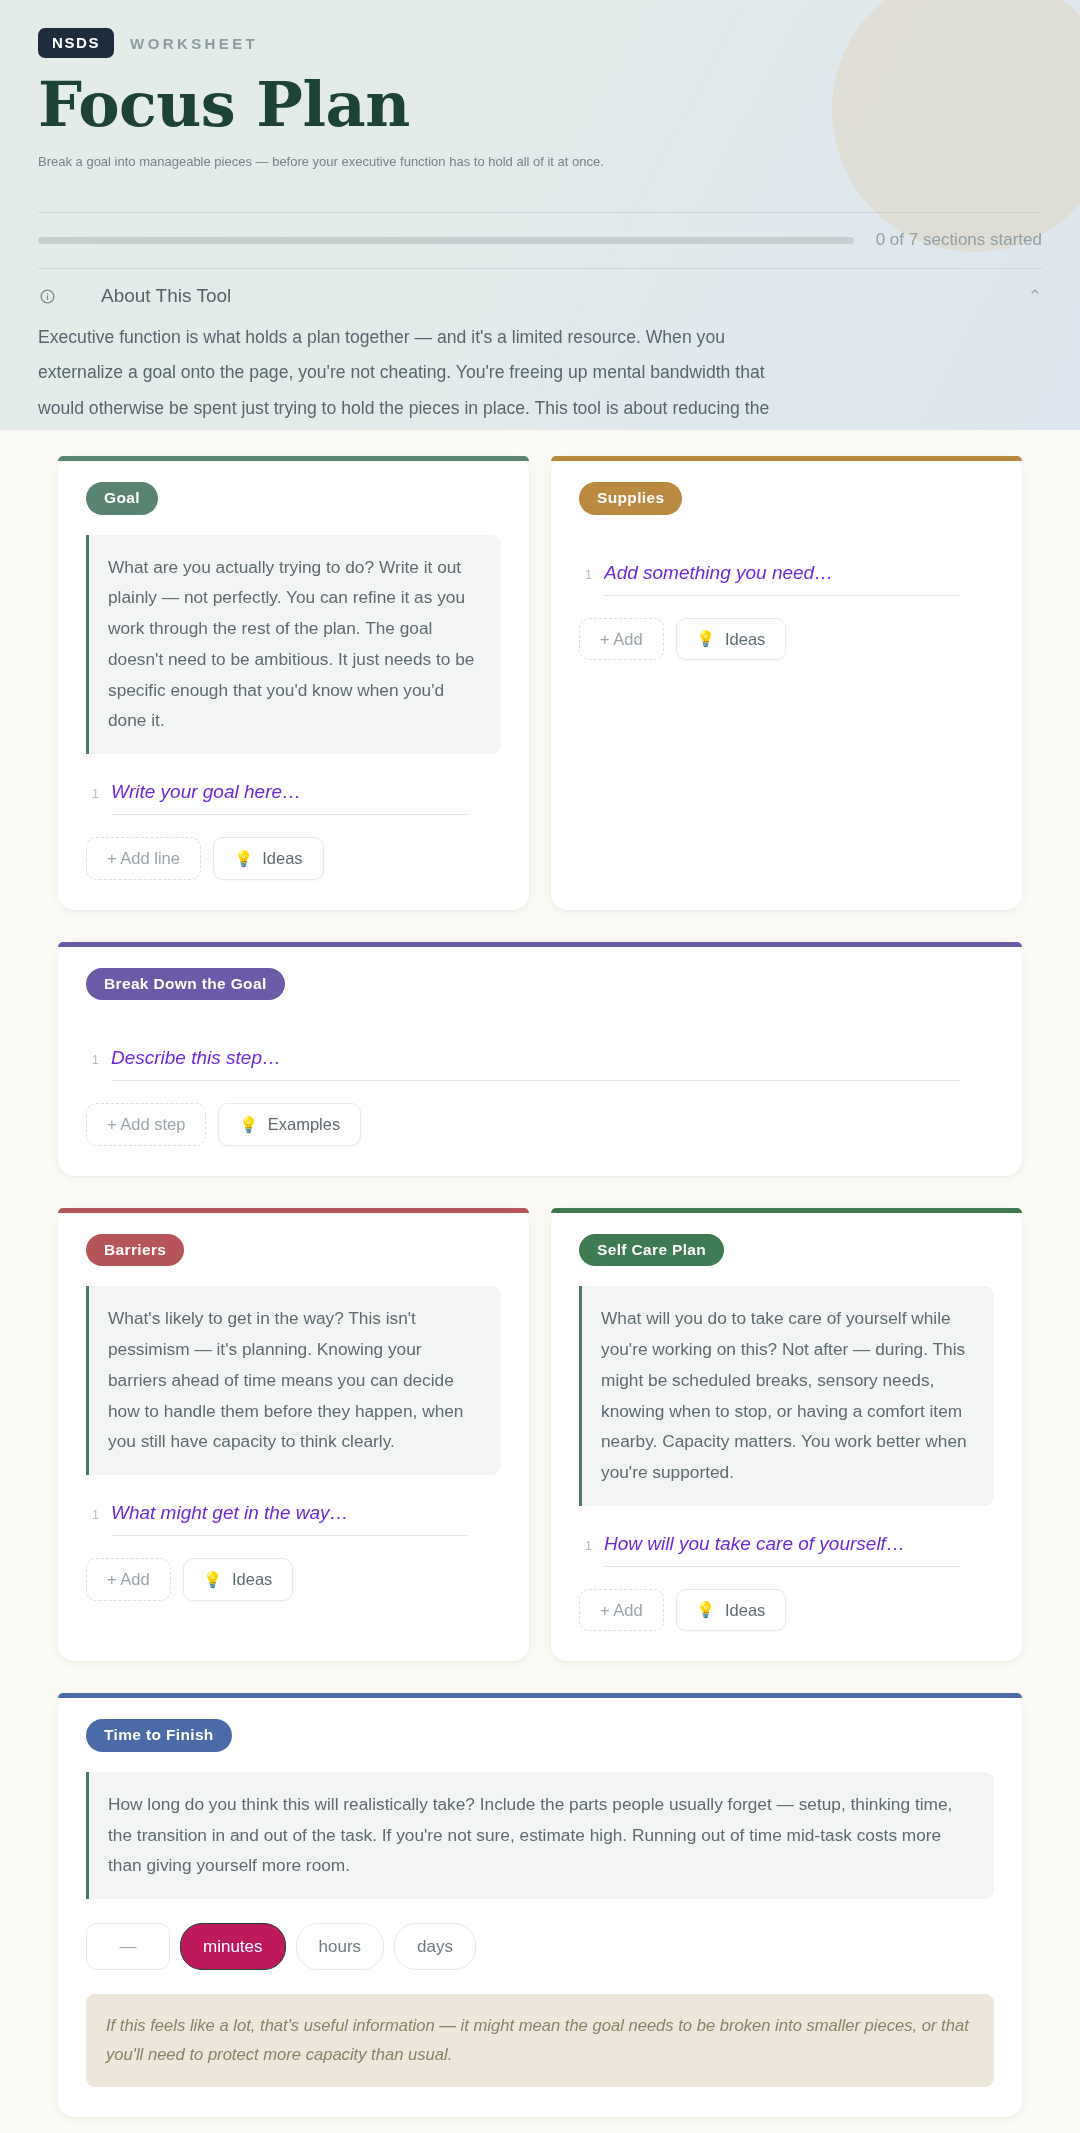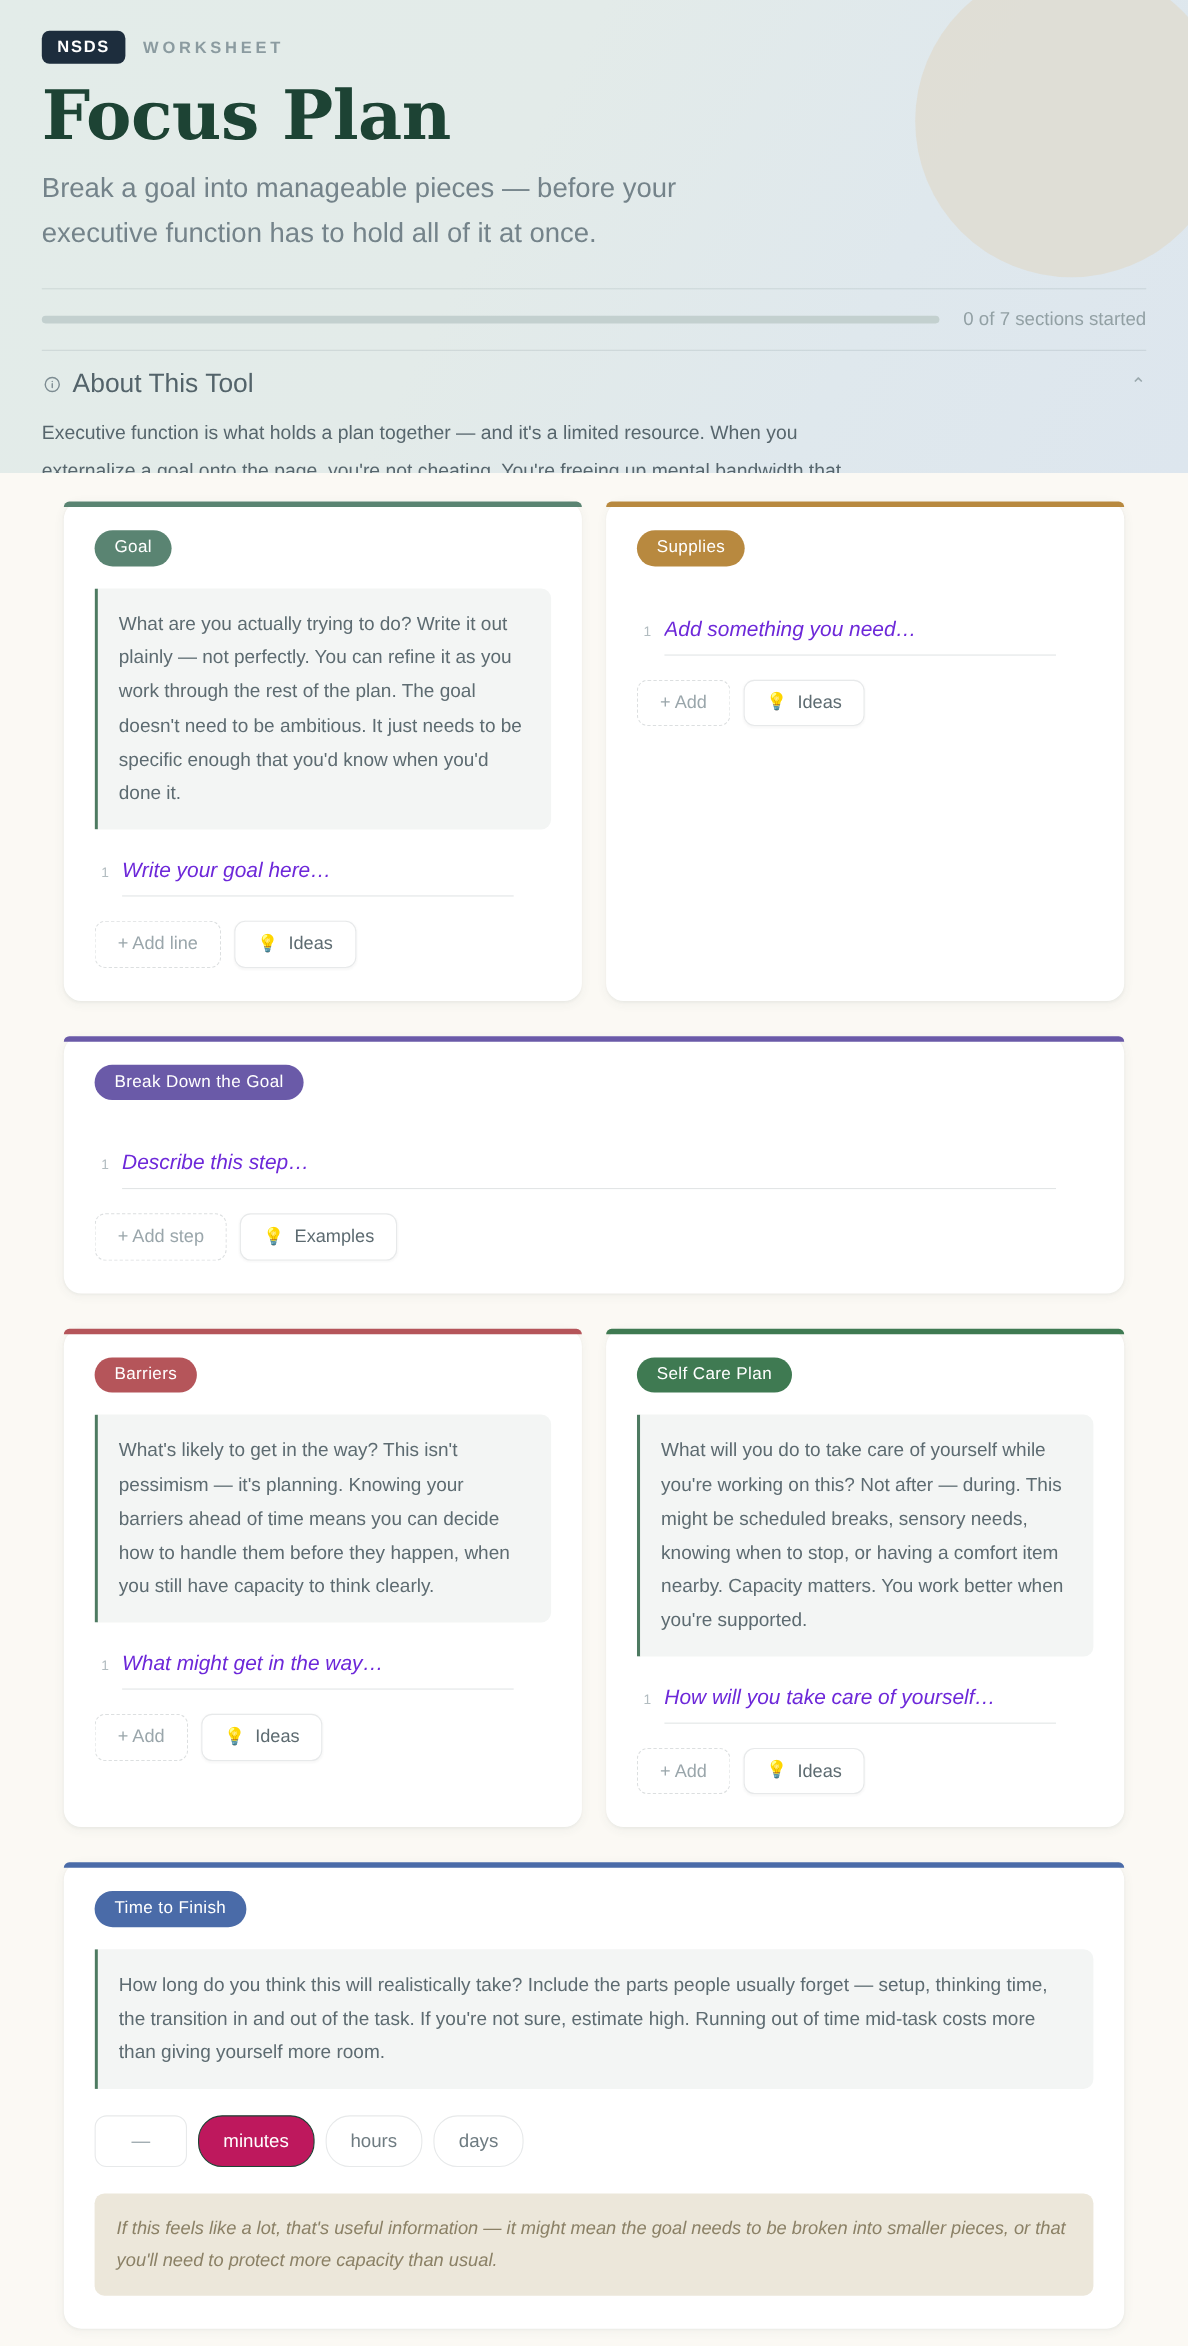--- a/index.html
+++ b/index.html
@@ -53,24 +53,24 @@
     font-family: "DejaVu Serif", "Liberation Serif", serif;
     font-size: 62px;
     font-weight: 700;
     color: #1d4334;
     letter-spacing: -0.5px;
     line-height: 1.05;
     margin-bottom: 14px;
   }
   .subtitle {
     color: #74838a;
-    font-size: 25px;
+    font-size: 13px;
     line-height: 1.62;
     max-width: 600px;
-    margin-bottom: 30px;
+    margin-bottom: 40px;
   }
 
   .divider { height: 1px; background: rgba(120,140,145,.18); }
 
   .progressrow {
     display: flex;
     align-items: center;
     gap: 22px;
     padding: 17px 0 18px 0;
   }
@@ -92,21 +92,21 @@
     padding: 16px 0 13px 0;
     border-top: 1px solid rgba(120,140,145,.18);
     cursor: pointer;
   }
   .about-head .ico {
     width: 19px; height: 19px;
     margin-right: 9px;
     flex: none;
     display: inline-flex; align-items: center; justify-content: center;
   }
-  .about-title { color: #53636a; font-size: 24px; }
+  .about-title { color: #53636a; font-size: 19px; margin-left: 35px; }
   .about-chev { margin-left: auto; color: #9aa8ad; font-size: 17px; line-height: 1; }
 
   .about-body {
     color: #57666d;
     font-size: 17.6px;
     line-height: 2.0;
     max-width: 760px;
     padding-bottom: 30px;
   }
 
@@ -128,21 +128,21 @@
     left: 0; right: 0; top: 0;
     height: 5px;
     border-radius: 16px 16px 0 0;
     background: var(--accent, #5a8472);
   }
 
   .badge {
     display: inline-block;
     color: #fff;
     font-size: 15.5px;
-    font-weight: 400;
+    font-weight: 700;
     letter-spacing: .35px;
     padding: 8px 18px 9px;
     border-radius: 99px;
     background: var(--accent, #5a8472);
     line-height: 1;
     margin-bottom: 20px;
   }
 
   .prompt {
     background: #f3f5f4;

